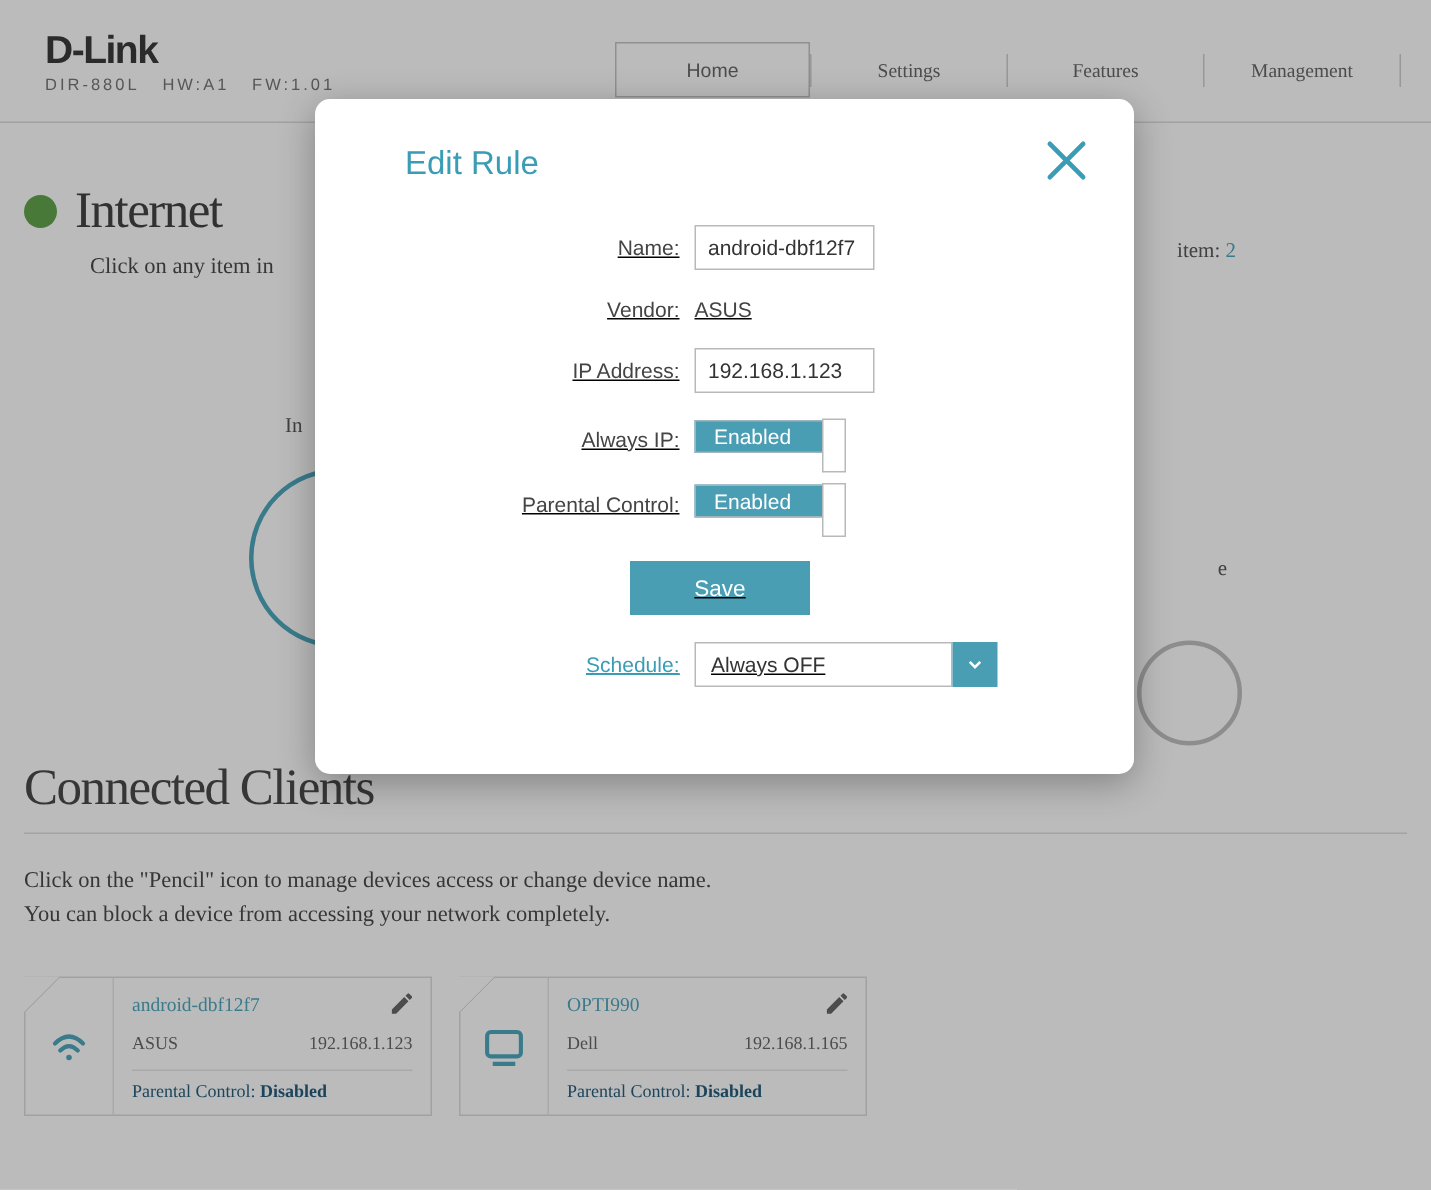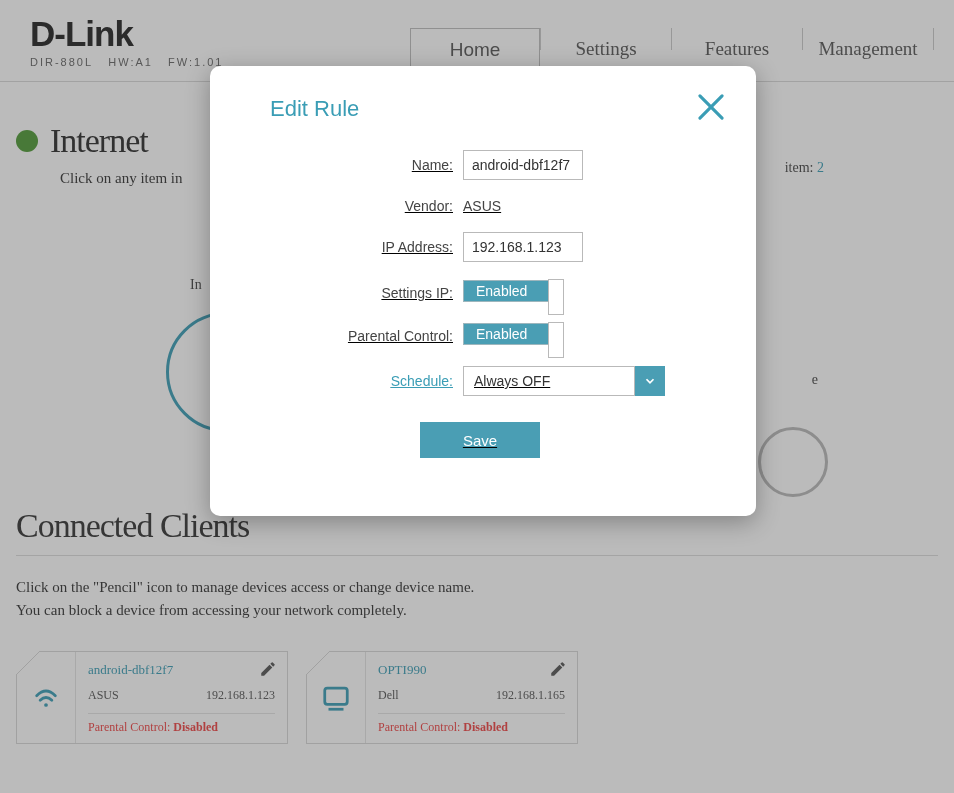--- a/index.html
+++ b/index.html
@@ -24,40 +24,40 @@
     background: #fff;
     padding: 0 30px;
     display: flex;
     align-items: center;
     position: relative;
   }
   .logo-block { display: flex; flex-direction: column; }
   .logo {
     font-family: Arial, sans-serif;
     font-weight: 900;
-    font-size: 35px;
+    font-size: 26px;
     letter-spacing: -1px;
     color: #222;
     position: relative;
   }
   .logo::after {
     content: "";
     position: absolute;
     top: -2px; right: -2px;
     width: 6px; height: 6px;
     
   }
   .model-line { font-size: 11px; color: #666; margin-top: 2px; letter-spacing: 2px;}
   .nav {
     position: absolute;
     right: 20px;
     top: 28px;
     display: flex;
-    align-items: flex-start;
-    font-size: 19px;
+    align-items: center;
+    font-size: 13px;
     color: #555;
   }
   .nav-item {
     width: 130px;
     text-align: center;
     position: relative;
     cursor: pointer;
   }
   .nav-sep {
     width: 1px; height: 22px; background: #c9c9c9;
@@ -145,21 +145,21 @@
     color:#3a9db5;
   }
   .client-body {
     border-left: 1px solid #e4e4e4;
     flex:1;
     padding: 10px 12px 8px;
     font-size: 12px;
   }
   .client-name { color:#3a9db5; font-size: 13px; margin-bottom: 6px;}
   .client-row { display:flex; justify-content:space-between; color:#555; padding: 4px 0;}
-  .client-pc { border-top:1px solid #e4e4e4; margin-top:6px; padding-top:6px; color:#ef4444;}
+  .client-pc { border-top:1px solid #e4e4e4; margin-top:6px; padding-top:6px; color:#0c4a6e;}
   .pencil {
     position:absolute; top:8px; right:10px; color:#555; cursor:pointer;
   }
 
   
   .dimmer {
     position:absolute; inset:0; background: rgba(60,60,60,0.35);
   }
 
   
@@ -371,57 +371,57 @@
     </div>
 
     <div class="form-row">
       <div class="lbl">IP Address:</div>
       <div class="val-holder">
         <input class="tin" style="margin-right: 0px;" value="192.168.1.123">
       </div>
     </div>
 
     <div class="form-row">
-      <div class="lbl">Settings IP:</div>
+      <div class="lbl">Always IP:</div>
       <div class="val-holder">
         <div class="toggle">
           <div class="track">
               <span>Enabled</span>
             </div>
           <div class="knob"></div>
         </div>
       </div>
     </div>
 
     <div class="form-row">
       <div class="lbl">Parental Control:</div>
       <div class="val-holder">
         <div class="toggle">
           <div class="track">
               <span>Enabled</span>
             </div>
           <div class="knob"></div>
         </div>
+      </div>
+    </div>
+
+    <div class="form-row save-row" style="justify-content:flex-start; padding-left:0;">
+      <div class="lbl"></div>
+      <div class="val-holder">
+        <button class="save-btn">Save</button>
       </div>
     </div>
 
     <div class="form-row">
       <div class="lbl link">Schedule:</div>
       <div class="val-holder">
         <div class="select-wrap">
           <div class="select-box">Always OFF</div>
           <div class="select-btn">
             <svg width="14" height="14" viewBox="0 0 24 24" fill="none" stroke="#fff" stroke-width="3">
                 <polyline points="6 9 12 15 18 9"></polyline>
               </svg>
           </div>
         </div>
       </div>
     </div>
-
-    <div class="form-row save-row" style="justify-content:flex-start; padding-left:0;">
-      <div class="lbl"></div>
-      <div class="val-holder">
-        <button class="save-btn">Save</button>
-      </div>
-    </div>
   </div>
 </div>
 
 </body></html>

